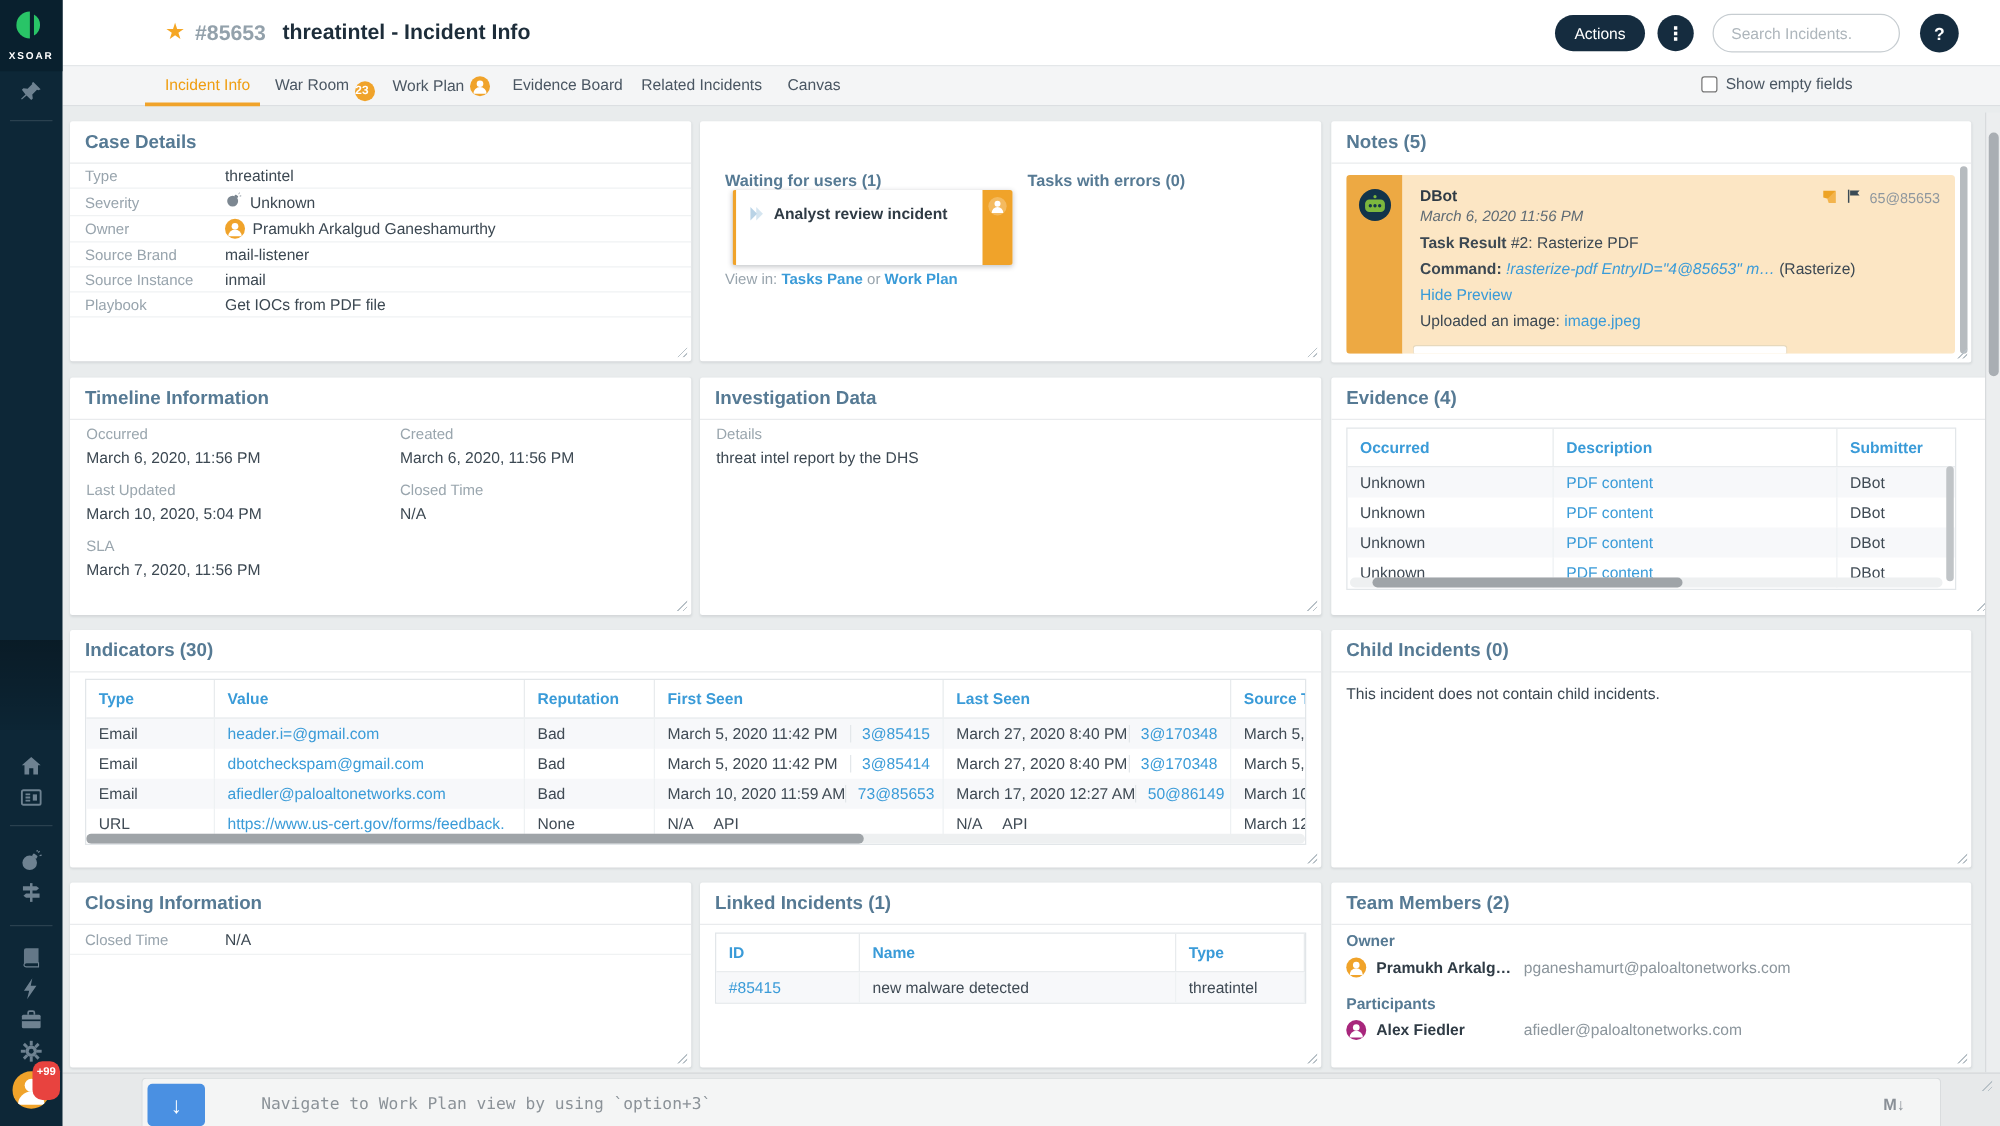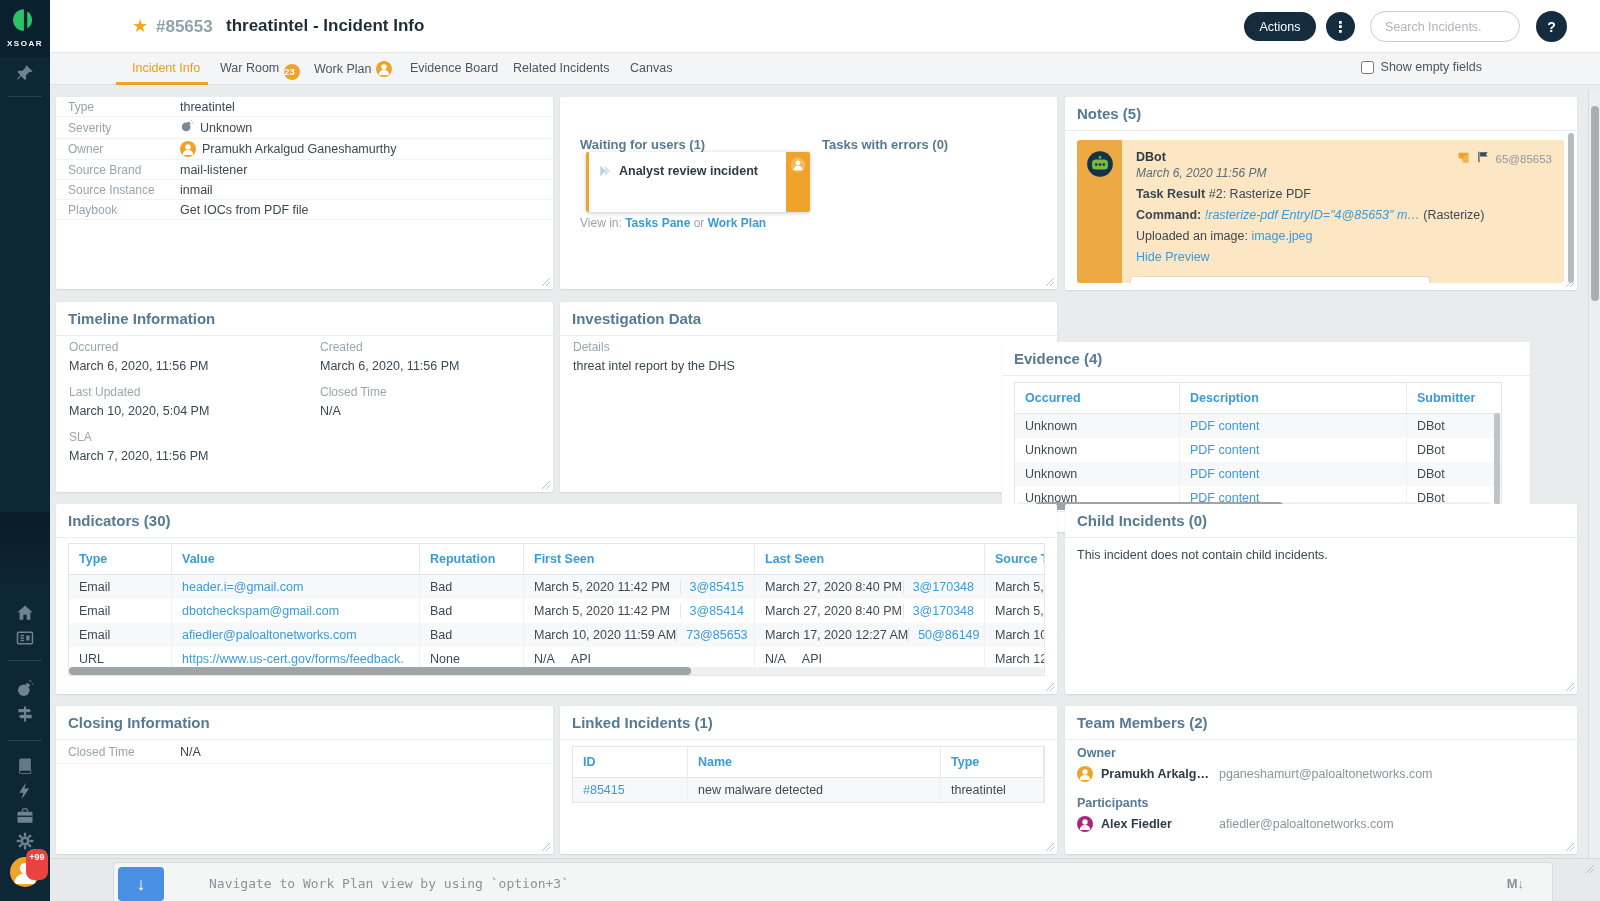--- a/index.html
+++ b/index.html
@@ -233,20 +233,21 @@
     <span class="tab" style="left:463px">Related Incidents</span>
     <span class="tab" style="left:580px">Canvas</span>
     <div class="tab-underline"></div>
     <label class="sef">
       <input type="checkbox" style="">
       <span>Show empty fields</span>
     </label>
   </div>
 
   <section class="card" style="left:56px; top:97px; width:497px; height:192px;">
+    <div class="card-title">Case Details</div>
     <div class="kv-row">
       <span class="kv-label">Type</span>
       <span class="kv-value">threatintel</span>
     </div>
     <div class="kv-row">
       <span class="kv-label">Severity</span>
       <span class="kv-value">
         <span class="ic"><svg width="14" height="14" viewBox="0 0 24 24" fill="#7c8791">
               <circle cx="10.5" cy="13.5" r="7.5"></circle>
               <rect x="13" y="5.5" width="5" height="3.2" rx="1" transform="rotate(35 15.5 7)"></rect>
@@ -335,25 +336,25 @@
         <div class="note-date">March 6, 2020 11:56 PM</div>
         <div class="note-line">
           <b>Task Result</b>&nbsp;<span>#2:</span>
           <span>Rasterize PDF</span>
         </div>
         <div class="note-line">
           <b>Command:</b>
           <span class="lnk" style="font-style:italic">!rasterize-pdf EntryID="4@85653" m…</span>
           <span>(Rasterize)</span>
         </div>
+        <div class="note-line"><span class="lnk">Hide Preview</span></div>
         <div class="note-line">
           <span>Uploaded an image:</span>
           <span class="lnk">image.jpeg</span>
         </div>
-        <div class="note-line"><span class="lnk">Hide Preview</span></div>
         <div class="note-preview-edge"></div>
       </div>
     </div>
     <div class="vthumb" style="right:3px; top:36px; height:150px;"></div>
     <div class="rsz"></div>
   </section>
 
   <section class="card" style="left:56px; top:302px; width:497px; height:190px;">
     <div class="card-title">Timeline Information</div>
     <div class="tl-grid">
@@ -383,21 +384,21 @@
 
   <section class="card" style="left:560px; top:302px; width:497px; height:190px;">
     <div class="card-title">Investigation Data</div>
     <div style="position:absolute; left:13px; top:38px;">
       <div class="fld-label">Details</div>
       <div class="fld-value">threat intel report by the DHS</div>
     </div>
     <div class="rsz"></div>
   </section>
 
-  <section class="card" style="left:1002px; top:302px; width:528px; height:190px;margin-top:40px;">
+  <section class="card" style="left:1065px; top:302px; width:528px; height:190px;">
     <div class="card-title">Evidence (4)</div>
     <div class="tbl" style="left:12px; top:40px; width:488px; height:130px;">
       <div class="trow hd">
         <span class="tc" style="width:165px">Occurred</span>
         <span class="tc" style="width:227px">Description</span>
         <span class="tc" style="width:140px">Submitter</span>
       </div>
       <div class="trow bd odd">
         <span class="tc" style="width:165px">Unknown</span>
         <span class="tc" style="width:227px"><span class="lnk">PDF content</span></span>

